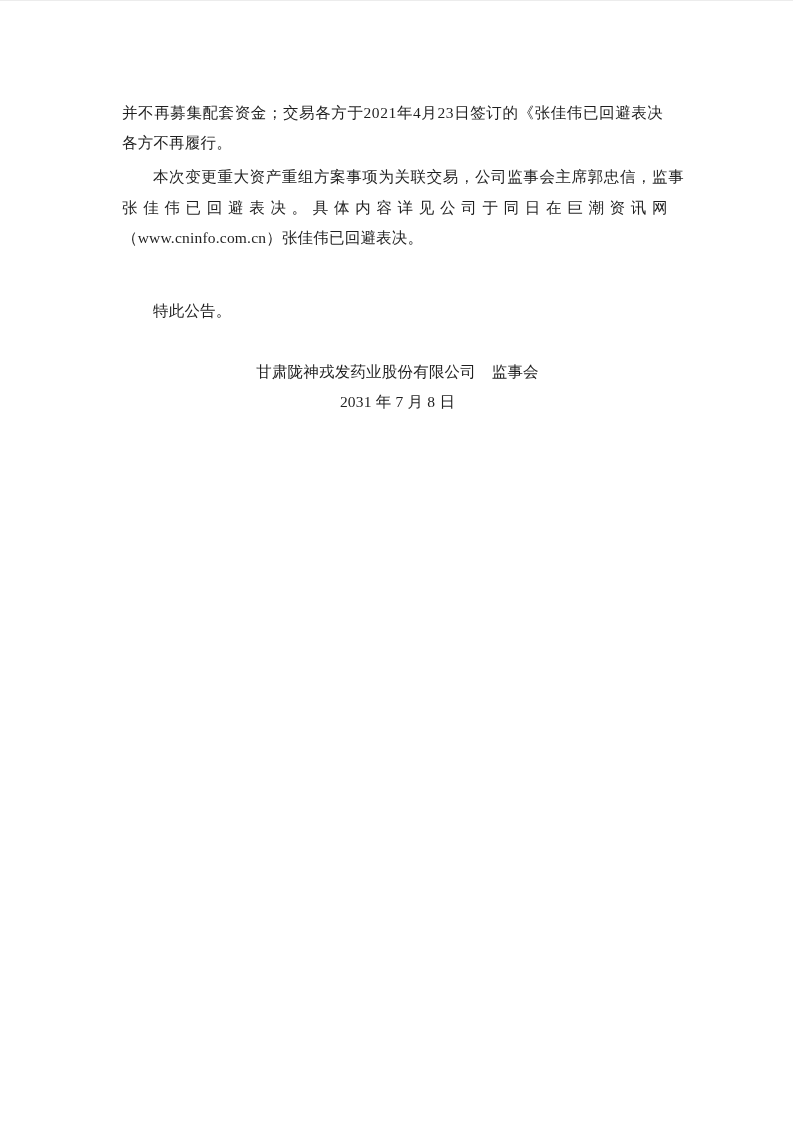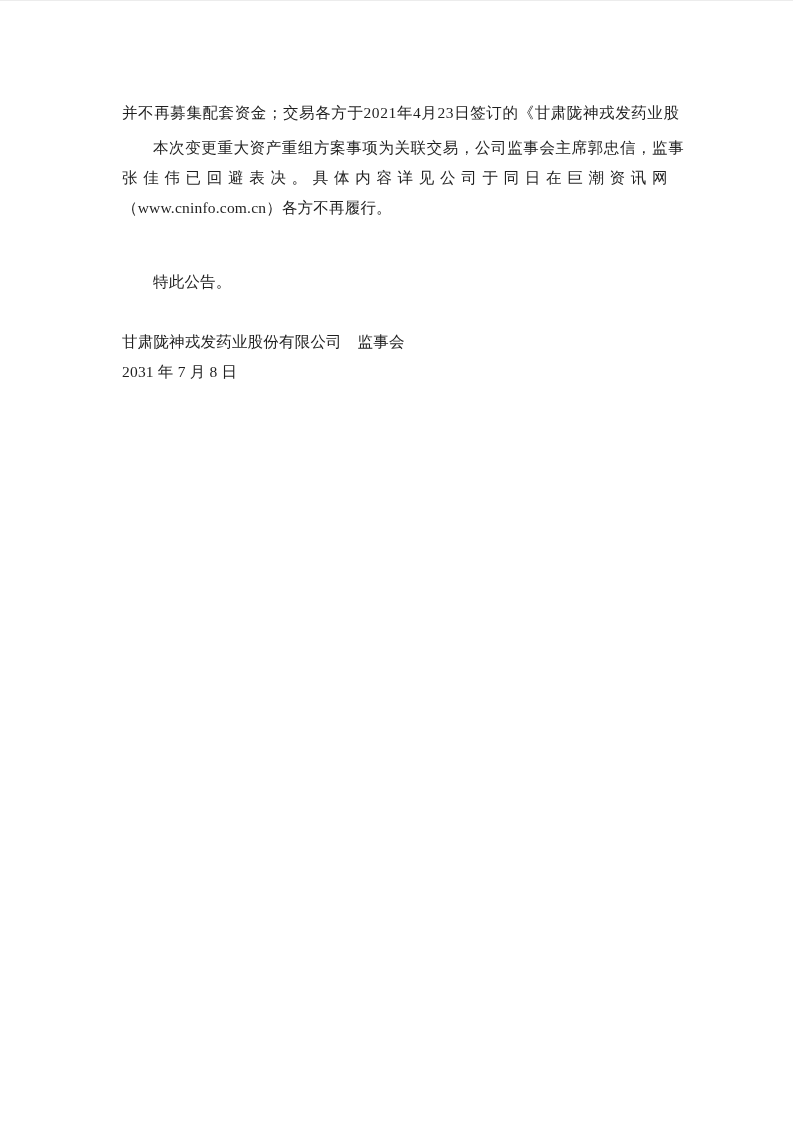--- a/index.html
+++ b/index.html
@@ -25,46 +25,47 @@
     width: 551px;
   }
   .line {
     height: 30px;
     line-height: 30px;
     font-size: 15.5px;
     white-space: nowrap;
     letter-spacing: 0.2px;
   }
   
-  .indent { padding-left: 31px; }
+  .indent { padding-left: 31px; font-family: Liberation Mono, monospace; }
   
   .stretch { letter-spacing: 5.7px; }
   .slight-stretch { letter-spacing: 0.6px; }
   .para-2 { margin-top: 5px; }
   .closing-line { margin-top: 44px; }
   .sig-block {
     margin-top: 30px;
-    text-align: left;
+    text-align: center;
   }
   .sig-block .line { white-space: nowrap; letter-spacing: 0.2px; }
 </style>
 </head>
 <body>
 
 <div class="page">
   <div class="content">
 
     <div>
-      <div class="line slight-stretch">并不再募集配套资金；交易各方于2021年4月23日签订的《甘肃陇神戎发药业股</div>
+      <div class="line slight-stretch">并不再募集配套资金；交易各方于2021年4月23日签订的《张佳伟已回避表决</div>
+      <div class="line">各方不再履行。</div>
     </div>
 
     <div class="para-2">
       <div class="line indent slight-stretch">本次变更重大资产重组方案事项为关联交易，公司监事会主席郭忠信，监事</div>
       <div class="line stretch">张佳伟已回避表决。具体内容详见公司于同日在巨潮资讯网</div>
-      <div class="line">（www.cninfo.com.cn）各方不再履行。</div>
+      <div class="line">（www.cninfo.com.cn）张佳伟已回避表决。</div>
     </div>
 
 
     <div class="line indent closing-line">特此公告。</div>
 
     <div class="sig-block">
       <div class="line">甘肃陇神戎发药业股份有限公司　监事会</div>
       <div class="line">2031 年 7 月 8 日</div>
     </div>
 

